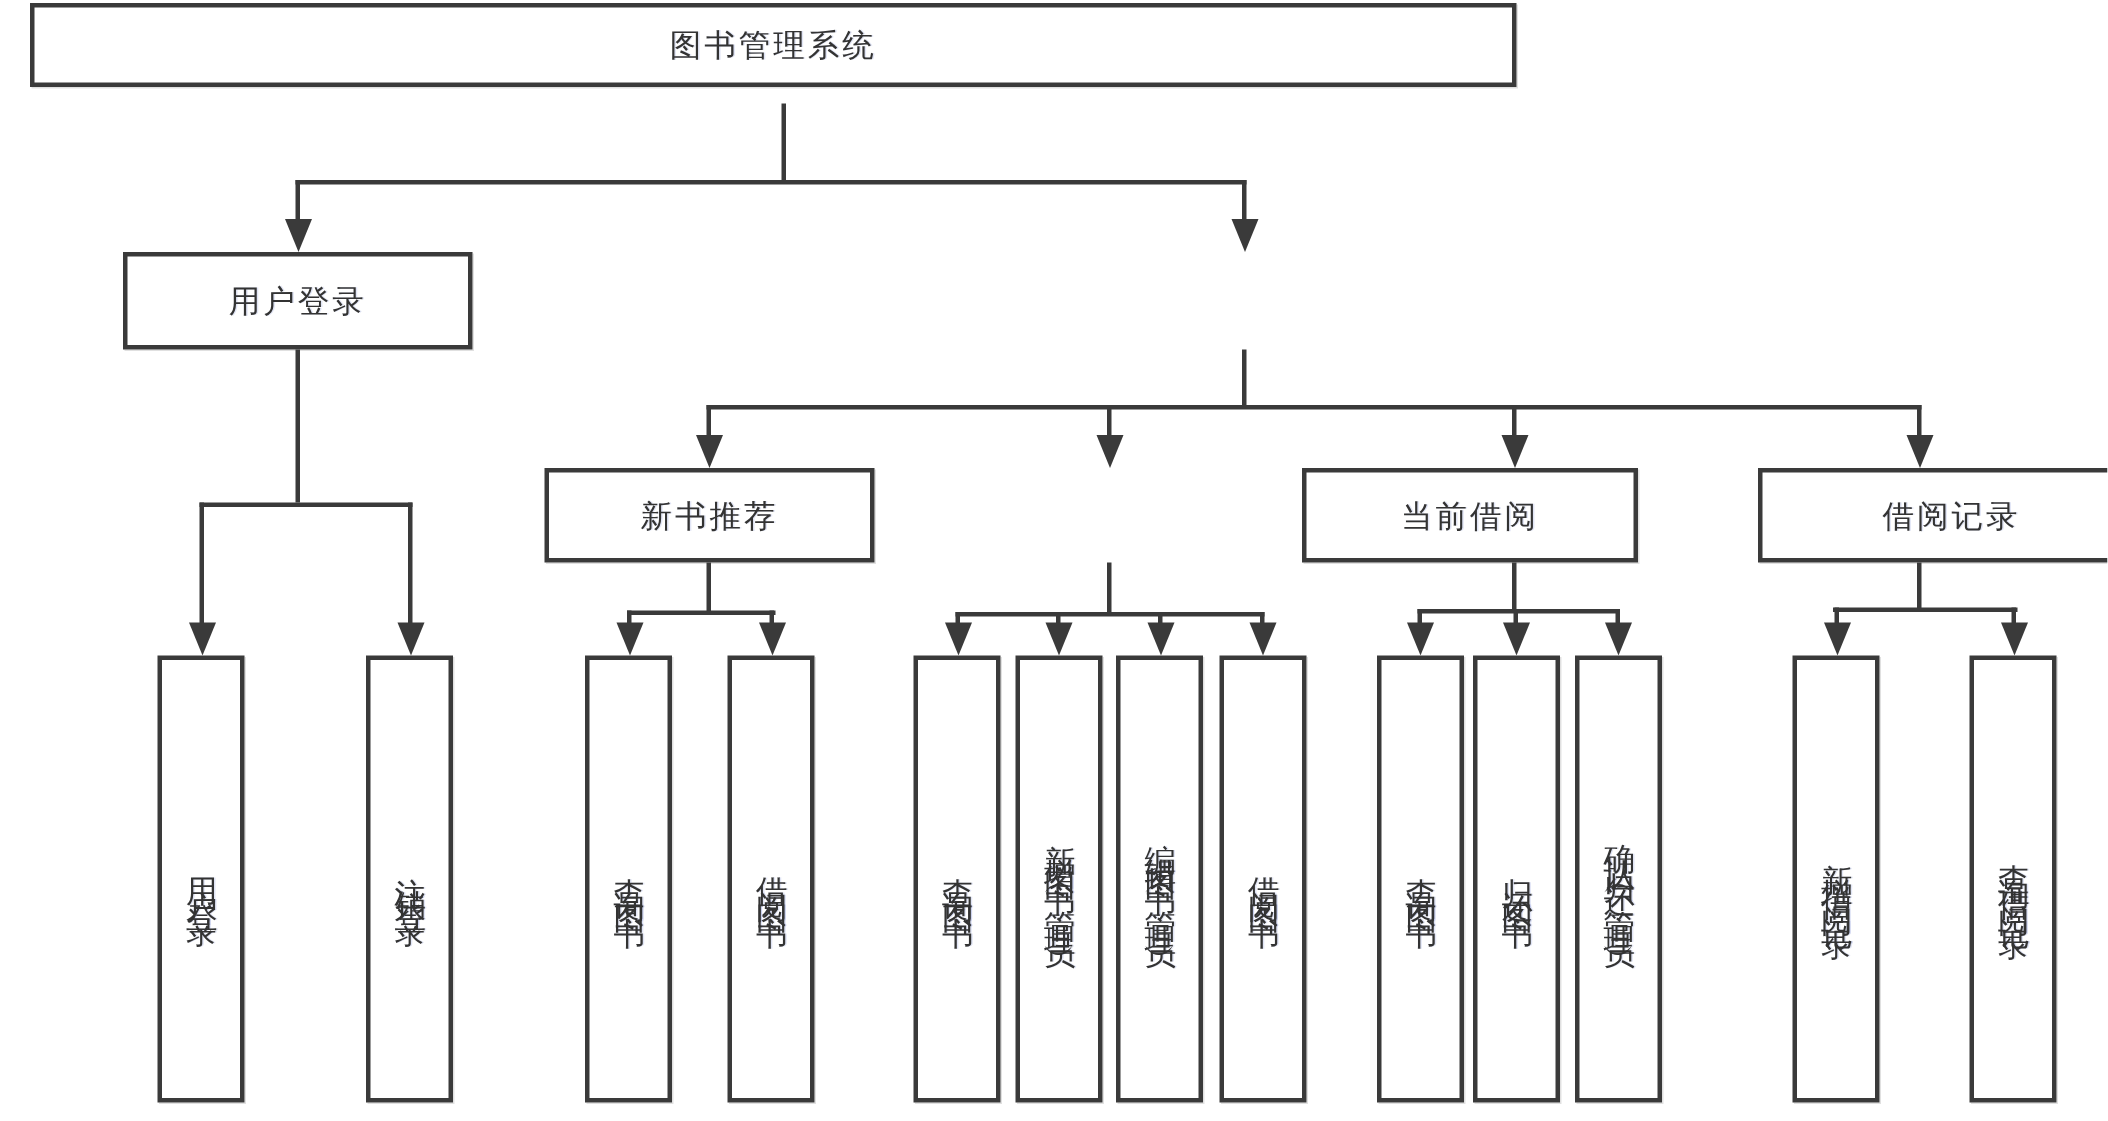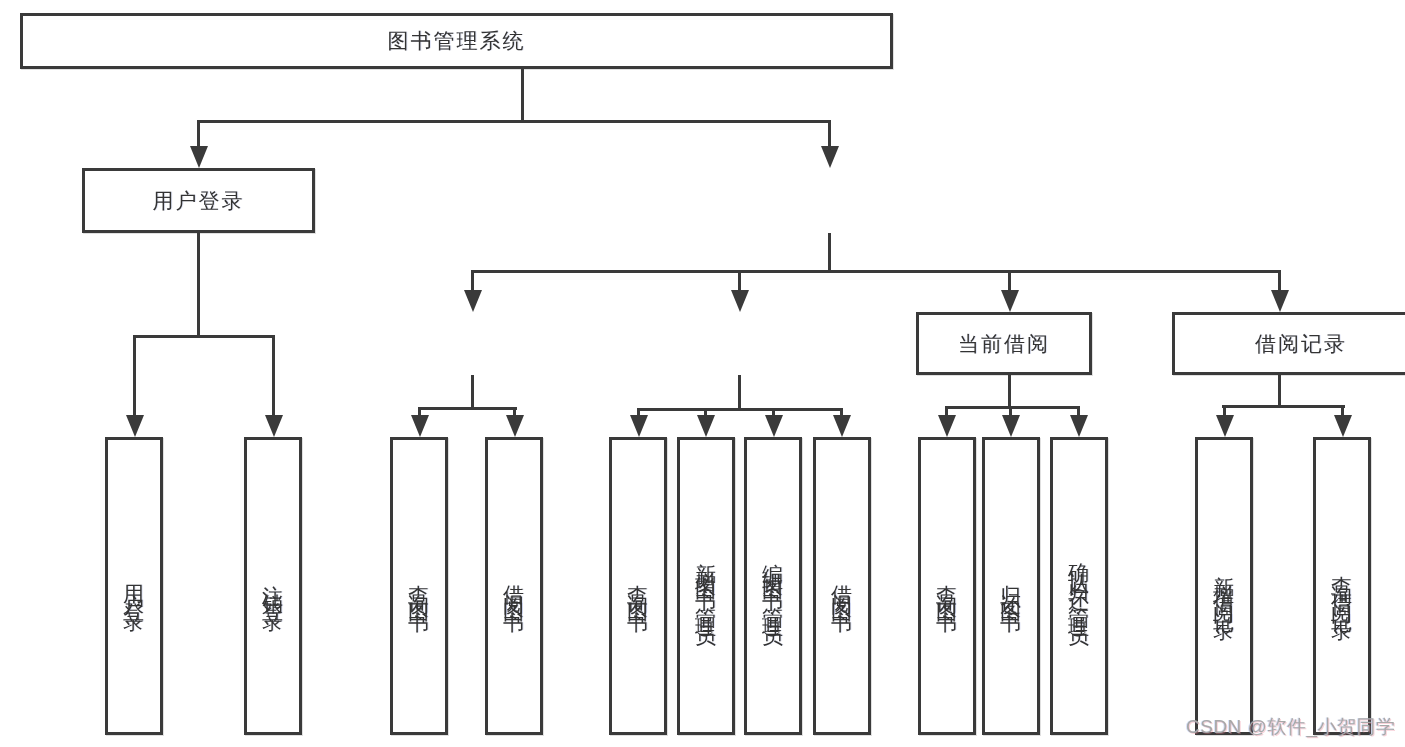--- a/index.html
+++ b/index.html
@@ -63,29 +63,32 @@
     text-shadow:1px 1px 0 rgba(235,130,150,0.35), -1px 0 0 rgba(130,160,235,0.3);
     z-index:10;
     white-space:nowrap;
   }
 </style>
 </head>
 <body>
 
 <div id="stage">
 
-  <div class="hbox" style="left:20px;top:13px;width:873px;height:56px">
+  <div class="hbox" style="left:20px;top:2px;width:991px;height:56px">
     <span>图书管理系统</span>
   </div>
 
   <div class="hbox" style="left:82px;top:168px;width:233px;height:65px">
     <span>用户登录</span>
   </div>
 
-  <div class="hbox" style="left:916px;top:312px;width:176px;height:63px">
+  <div class="hbox" style="left:363px;top:312px;width:220px;height:63px">
+    <span>新书推荐</span>
+  </div>
+  <div class="hbox" style="left:868px;top:312px;width:224px;height:63px">
     <span>当前借阅</span>
   </div>
   <div class="hbox" style="left:1172px;top:312px;width:258px;height:63px">
     <span>借阅记录</span>
   </div>
 
   <div class="vbox" style="left:105px;top:437px;width:58px;height:298px">
     <span>用户登录</span>
   </div>
   <div class="vbox" style="left:244px;top:437px;width:58px;height:298px">
@@ -181,15 +184,14 @@
   <div class="arrow" style="left:1002px;top:415px"></div>
   <div class="arrow" style="left:1070px;top:415px"></div>
 
   <div class="line" style="left:1278px;top:375px;width:3px;height:32px"></div>
   <div class="line" style="left:1222px;top:405px;width:123px;height:3px"></div>
   <div class="line" style="left:1223px;top:405px;width:3px;height:12px"></div>
   <div class="line" style="left:1341px;top:405px;width:3px;height:12px"></div>
   <div class="arrow" style="left:1216px;top:415px"></div>
   <div class="arrow" style="left:1334px;top:415px"></div>
 
-  <div class="watermark">CSDN @软件_小贺同学</div>
 
 </div>
 
 </body></html>

